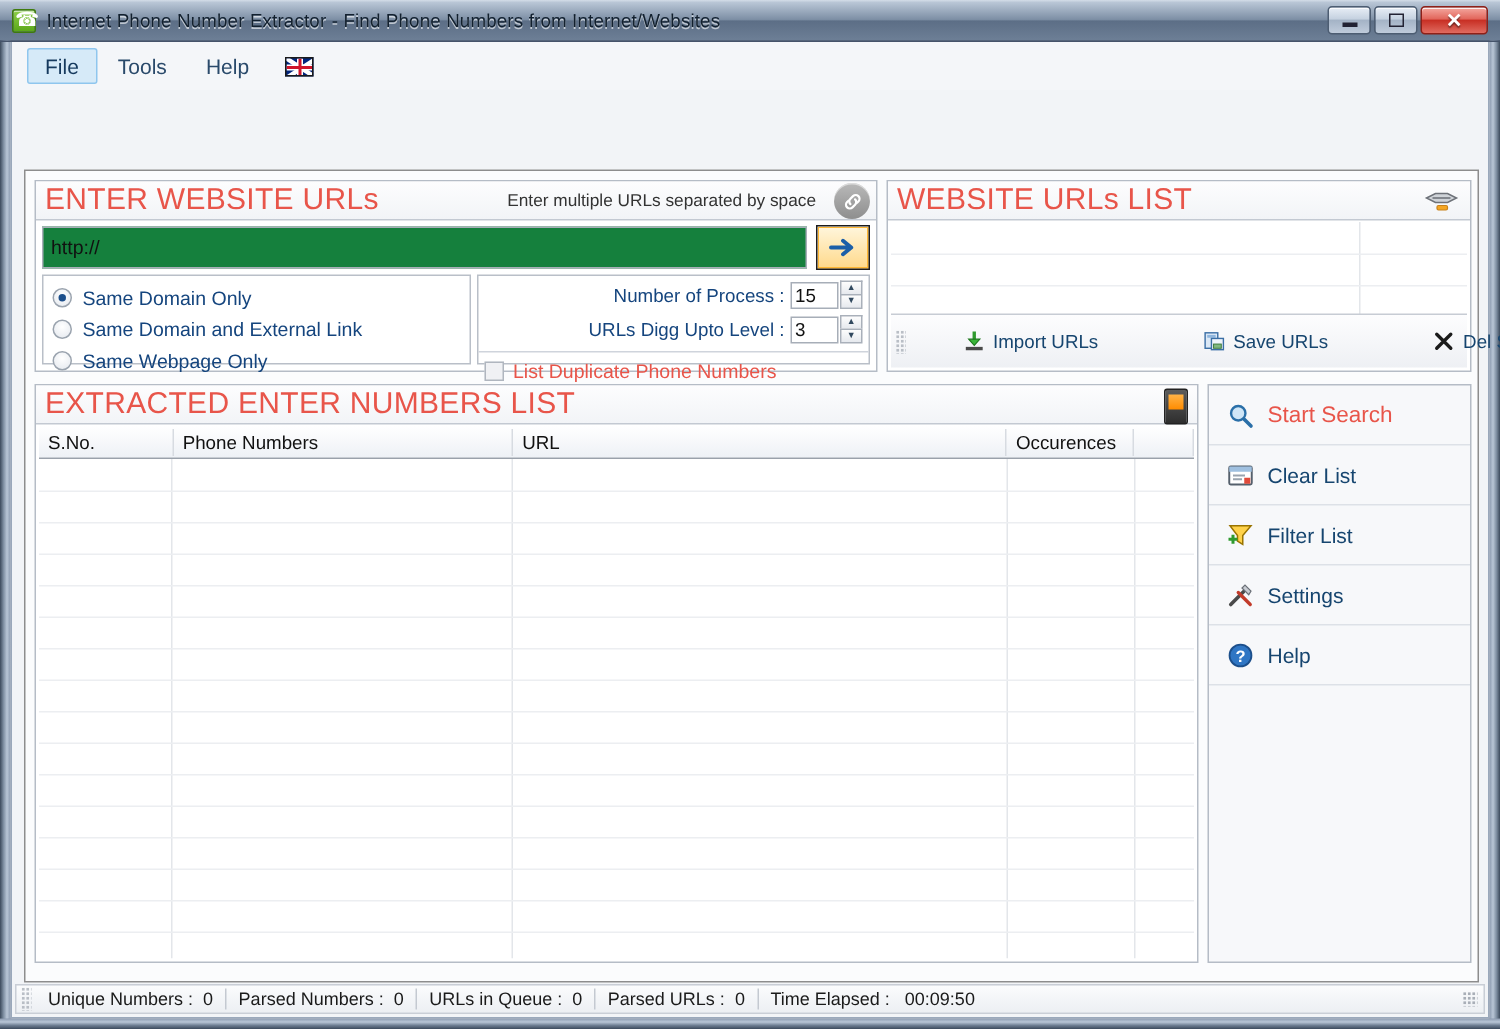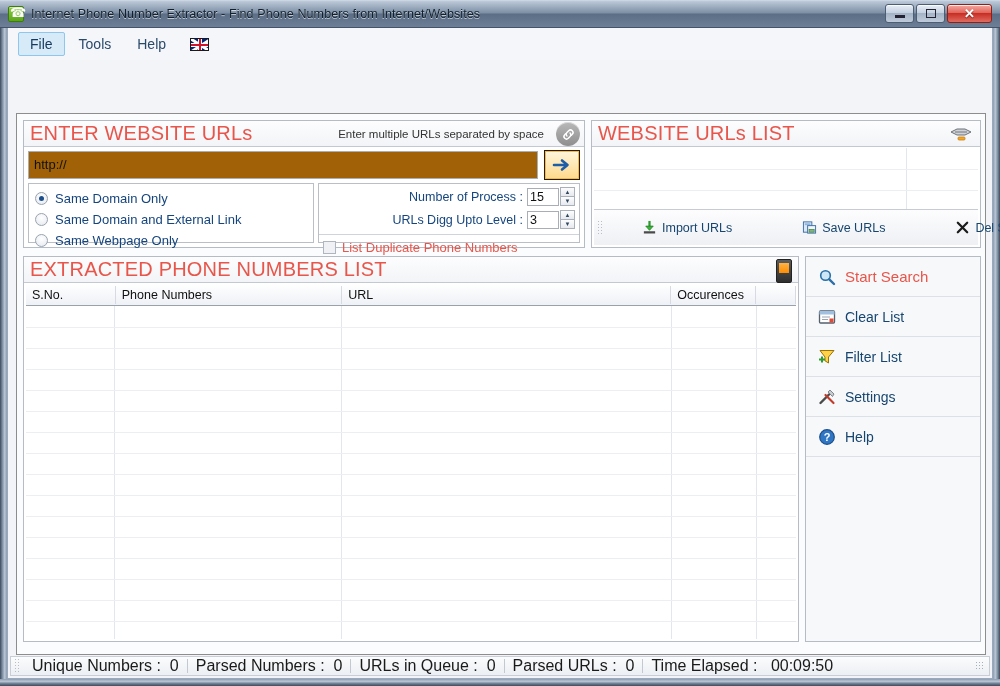--- a/index.html
+++ b/index.html
@@ -151,21 +151,21 @@
     border:1px solid #222;
   }
   .phone-icon:after {
     content:""; position:absolute; left:2px; top:3px; right:2px; height:10px;
     background:linear-gradient(to bottom,#ffb347,#ff8c00);
   }
 
   
   #urlrow { position:absolute; left:4px; top:28px; right:4px; height:32px; display:flex; align-items:center; }
   #url-input {
-    flex:1; height:28px; border:1px solid #a7aeb8; background:#a16207;
+    flex:1; height:28px; border:1px solid #a7aeb8; background:#15803d;
     font-size:13px; color:#111; padding:0 5px; line-height:26px;
     font-family:"Liberation Sans",sans-serif;
   }
   #go-btn {
     width:36px; height:30px; margin-left:6px; border:1px solid #1c1c1c;
     background:linear-gradient(to bottom,#fff6dd,#ffd98a);
     display:flex; align-items:center; justify-content:center;
     box-shadow: inset 0 0 0 1px #ffb733;
   }
   #go-btn svg { display:block; }
@@ -240,21 +240,21 @@
   }
   .side-btn.primary { color:#e8554a; font-size:15px; }
   .side-ico { width:18px; height:18px; margin-right:9px; flex:none; position:relative; }
 
   
   #statusbar {
     position:absolute; left:2px; right:2px; bottom:2px; height:20px;
     background:linear-gradient(to bottom,#fbfcfd,#eceff3);
     border:1px solid #c9ced6; display:flex; align-items:center;
   }
-  .st-cell { font-size:16px; color:#1a1a1a; padding:0 8px; white-space:nowrap; height:14px; line-height:14px; }
+  .st-cell { font-size:12px; color:#1a1a1a; padding:0 8px; white-space:nowrap; height:14px; line-height:14px; }
   .st-sep { width:1px; height:14px; background:#c4c9d1; }
   #st-grip { margin-left:auto; width:10px; height:10px; margin-right:4px;
     background-image:radial-gradient(circle,#a8aeb7 1px,transparent 1px);
     background-size:3px 3px; }
 </style>
 </head>
 <body>
 
 <div id="window">
   <div class="frame-left"></div>
@@ -412,21 +412,21 @@
                 <circle cx="8" cy="8.5" r="2.6" fill="#5cc25c" stroke="#2f7a2f" stroke-width=".8"></circle>
               </svg>
             </span>
             <span>Empty</span>
           </span>
         </div>
       </div>
 
       <div class="panel" style="left:6px; top:142px; width:776px; height:386px;">
         <div class="panel-hdr">
-          <span class="panel-title">EXTRACTED PHONE NUMBERS LIST</span>
+          <span class="panel-title">EXTRACTED ENTER NUMBERS LIST</span>
           <span class="phone-icon"></span>
         </div>
         <div id="grid-header">
           <span class="gh-cell" style="width:90px;">S.No.</span>
           <span class="gh-cell" style="width:227px;">Phone Numbers</span>
           <span class="gh-cell" style="width:330px;">URL</span>
           <span class="gh-cell" style="width:85px;">Occurences</span>
           <span class="gh-cell" style="width:40px;"></span>
         </div>
         <div class="grid" style="top:49px; bottom:2px;">

